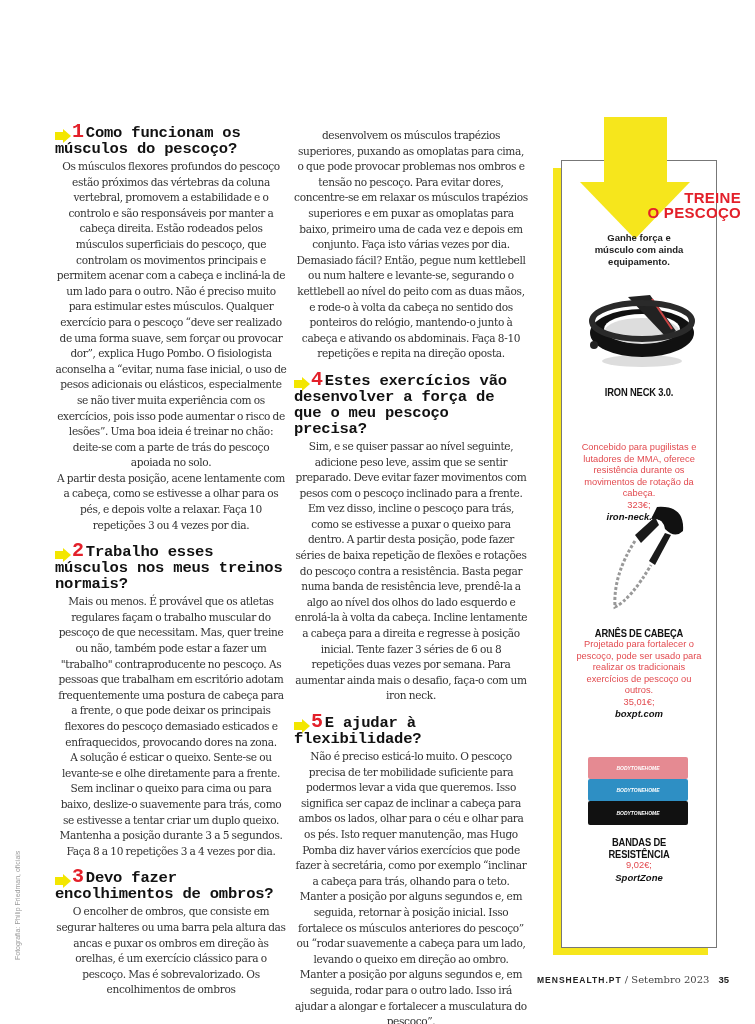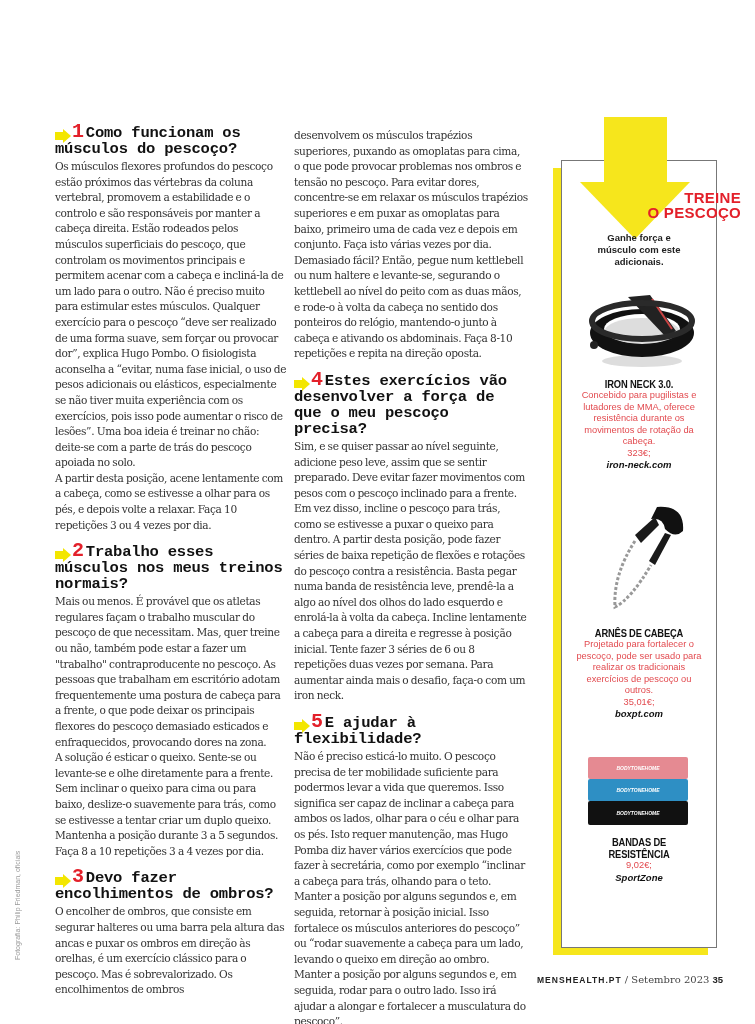--- a/index.html
+++ b/index.html
@@ -5,39 +5,39 @@
   html, body { margin: 0; padding: 0; background: #ffffff; }
   body { width: 755px; height: 1024px; position: relative; overflow: hidden; font-family: "DejaVu Serif", serif; color: #2a2a2a; }
   .col { position: absolute; }
   .col1 { left: 55px; top: 124px; width: 232px; }
   .col2 { left: 294px; top: 128px; width: 234px; }
   .heading { font-family: Liberation Mono, monospace; font-weight: bold; font-size: 15.5px; line-height: 16px; color: #111; margin: 0 0 2px 0; letter-spacing: -0.2px; }
   .heading .arrow { display: inline-block; width: 0; height: 0; vertical-align: 1px; position: relative; margin-right: 10px; }
   .heading .arrow::before { content: ""; position: absolute; left: 0; top: -4px; width: 8px; height: 8px; background: #f3e600; }
   .heading .arrow::after { content: ""; position: absolute; left: 8px; top: -7px; border-left: 8px solid #f3e600; border-top: 7px solid transparent; border-bottom: 7px solid transparent; }
   .heading .num { color: #e3202a; font-size: 20px; margin-left: 7px; margin-right: 2px; font-weight: bold; }
-  .body-text { font-size: 10.6px; line-height: 15.6px; margin: 0; letter-spacing: -0.35px; word-spacing: -0.5px; color: #333; }
+  .body-text { font-size: 10.6px; line-height: 15.6px; margin: 0; letter-spacing: -0.35px; word-spacing: -0.5px; color: #333; text-align: center; }
   .section { margin-bottom: 10px; }
   .credit { position: absolute; left: 14px; top: 960px; transform: rotate(-90deg); transform-origin: left top; font-family: "Liberation Sans", sans-serif; font-size: 7px; color: #999; white-space: nowrap; }
   .sidebar-shadow { position: absolute; left: 553px; top: 168px; width: 155px; height: 787px; background: #f6e61c; }
   .sidebar { position: absolute; left: 561px; top: 160px; width: 154px; height: 786px; background: #fff; border: 1px solid #777; }
   .big-arrow { position: absolute; left: 604px; top: 117px; width: 0; height: 0; }
   .big-arrow .shaft { position: absolute; left: 0; top: 0; width: 63px; height: 65px; background: #f6e61c; }
   .big-arrow .head { position: absolute; left: -24px; top: 65px; border-top: 57px solid #f6e61c; border-left: 55px solid transparent; border-right: 55px solid transparent; }
   .sb-title { position: absolute; left: 561px; top: 190px; width: 180px; text-align: right; font-family: "Liberation Sans", sans-serif; font-weight: bold; font-size: 15px; line-height: 15px; color: #e3202a; letter-spacing: 0.3px; }
   .sb-sub { position: absolute; left: 561px; top: 232px; width: 156px; text-align: center; font-family: "Liberation Sans", sans-serif; font-weight: bold; font-size: 9.5px; line-height: 12px; color: #222; }
   .product-name { font-family: "Liberation Sans", sans-serif; font-weight: bold; font-size: 11px; line-height: 12px; color: #111; letter-spacing: -0.2px; transform: scaleX(0.85); }
   .product-desc { font-family: "Liberation Sans", sans-serif; font-size: 9.3px; line-height: 11.5px; color: #e24a4f; }
   .product-shop { font-family: "Liberation Sans", sans-serif; font-weight: bold; font-style: italic; font-size: 9.5px; line-height: 12px; color: #111; }
   .product { position: absolute; left: 561px; width: 156px; text-align: center; }
   .img-box { position: absolute; }
   .footer { position: absolute; left: 537px; top: 974px; font-size: 10px; white-space: nowrap; }
   .footer .site { font-family: "Liberation Sans", sans-serif; font-weight: bold; letter-spacing: 1px; font-size: 8.5px; color: #222; }
   .footer .date { font-family: "DejaVu Serif", serif; color: #444; font-size: 10px; }
-  .footer .page { font-family: "Liberation Sans", sans-serif; font-weight: bold; color: #222; margin-left: 3px; font-size: 9.5px; }
+  .footer .page { font-family: "Liberation Sans", sans-serif; font-weight: bold; color: #222; margin-left: 9px; font-size: 9.5px; }
 </style>
 </head>
 <body>
 
 <div class="credit">Fotografia: Philip Friedman, oficiais</div>
 
 <div class="col col1">
   <div class="section">
     <h2 class="heading"><span class="arrow"></span><span class="num">1</span><span>Como funcionam os músculos do pescoço?</span></h2>
     <p class="body-text">Os músculos flexores profundos do pescoço estão próximos das vértebras da coluna vertebral, promovem a estabilidade e o controlo e são responsáveis por manter a cabeça direita. Estão rodeados pelos músculos superficiais do pescoço, que controlam os movimentos principais e permitem acenar com a cabeça e incliná-la de um lado para o outro. Não é preciso muito para estimular estes músculos. Qualquer exercício para o pescoço “deve ser realizado de uma forma suave, sem forçar ou provocar dor”, explica Hugo Pombo. O fisiologista aconselha a “evitar, numa fase inicial, o uso de pesos adicionais ou elásticos, especialmente se não tiver muita experiência com os exercícios, pois isso pode aumentar o risco de lesões”. Uma boa ideia é treinar no chão: deite-se com a parte de trás do pescoço apoiada no solo.</p>
@@ -71,37 +71,37 @@
 <div class="sidebar-shadow"></div>
 <div class="sidebar"></div>
 <div class="big-arrow">
   <div class="shaft"></div>
   <div class="head"></div>
 </div>
 <div class="sb-title">
   <div>TREINE</div>
   <div>O PESCOÇO</div>
 </div>
-<div class="sb-sub" style="padding: 0 28px; box-sizing: border-box;">Ganhe força e músculo com este adicionais.</div>
+<div class="sb-sub" style="padding: 0 28px; box-sizing: border-box;">Ganhe força e músculo com ainda equipamento.</div>
 
 <div class="img-box" style="left:580px; top:285px; width:120px; height:85px;">
   <svg width="120" height="85" viewBox="0 0 120 85">
     <ellipse cx="62" cy="76" rx="40" ry="6" fill="#ddd"></ellipse>
     <ellipse cx="62" cy="48" rx="52" ry="24" fill="#111"></ellipse>
     <ellipse cx="62" cy="44" rx="38" ry="15" fill="#fff"></ellipse>
     <ellipse cx="62" cy="47" rx="38" ry="14" fill="#1a1a1a" opacity="0.15"></ellipse>
     <path d="M48 12 L70 10 L96 46 L86 52 Z" fill="#222"></path>
     <path d="M72 14 L92 44" stroke="#c44" stroke-width="2"></path>
     <ellipse cx="62" cy="36" rx="50" ry="18" fill="none" stroke="#2a2a2a" stroke-width="6"></ellipse>
     <circle cx="14" cy="60" r="4" fill="#222"></circle>
   </svg>
 </div>
-<div class="product" style="top:378px;">
+<div class="product" style="top:386px;">
   <div class="product-name">IRON NECK 3.0.</div>
-  <div class="product-desc" style="padding:0 14px;">Concebido para pugilistas e lutadores de MMA, oferece resistência durante os movimentos de rotação da cabeça.</div>
+  <div class="product-desc" style="padding:0 14px;margin-top:44px;">Concebido para pugilistas e lutadores de MMA, oferece resistência durante os movimentos de rotação da cabeça.</div>
   <div class="product-desc">323€;</div>
   <div class="product-shop">iron-neck.com</div>
 </div>
 
 <div class="img-box" style="left:585px; top:495px; width:110px; height:120px;">
   <svg width="110" height="120" viewBox="0 0 110 120">
     <path d="M72 12 Q100 10 98 36 Q90 44 80 34 Q78 22 66 24 Z" fill="#111"></path>
     <path d="M50 40 L70 22 L74 30 L56 48 Z" fill="#1a1a1a"></path>
     <path d="M86 40 L70 70 L64 66 L80 38 Z" fill="#1a1a1a"></path>
     <path d="M50 46 Q28 80 30 112 Q46 104 66 70" fill="none" stroke="#999" stroke-width="3" stroke-dasharray="3 2"></path>

